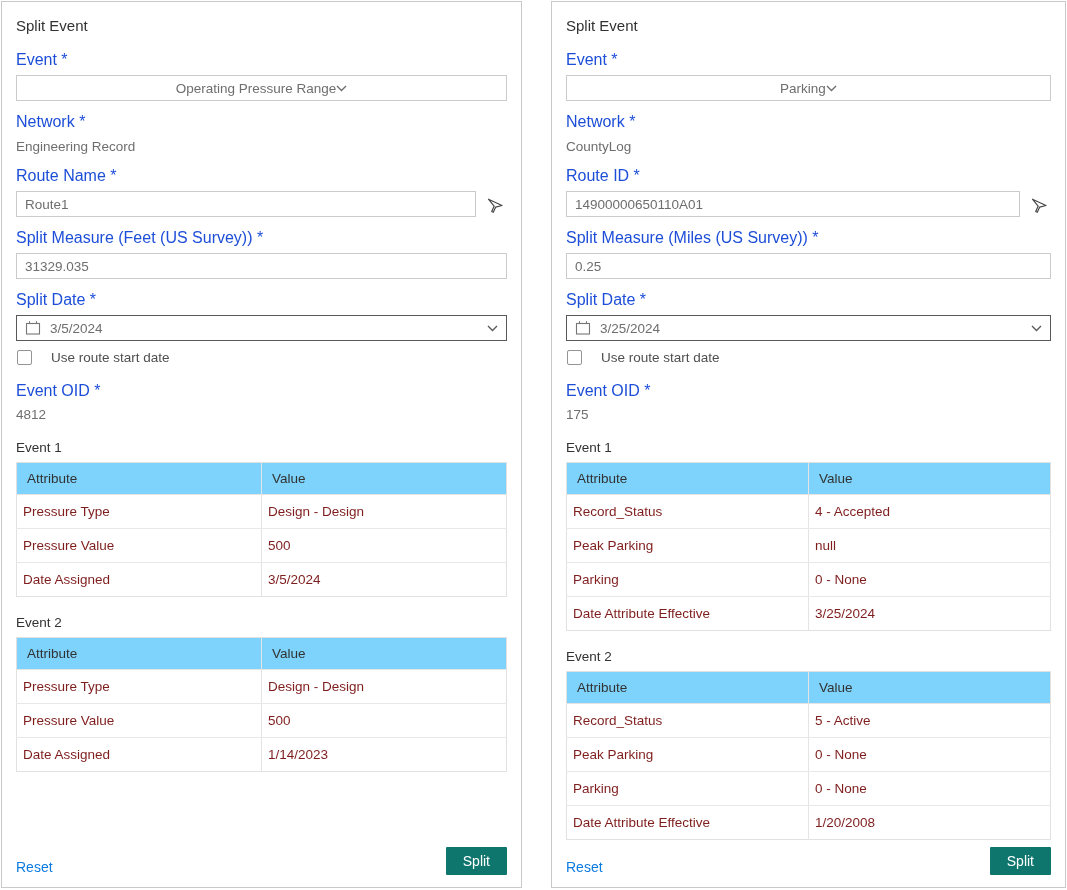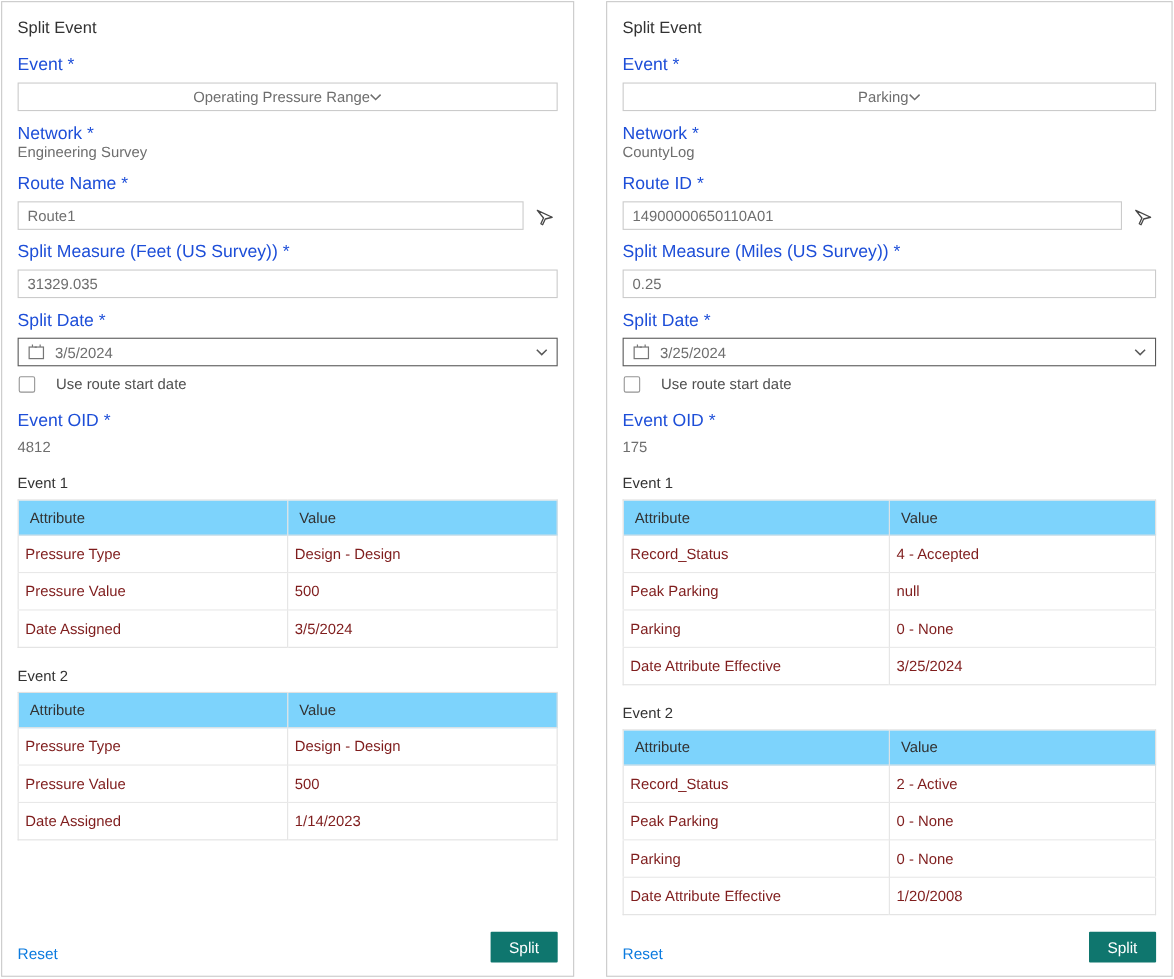--- a/index.html
+++ b/index.html
@@ -16,21 +16,21 @@
     position:absolute; top:1px; height:887px;
     background:#fff; border:1px solid #c9c9c9;
     padding:14px;
   }
   .panel--left  { left:1px;   width:521px; }
   .panel--right { left:551px; width:515px; }
 
   .panel-title { margin:1px 0 17px; font-size:15px; font-weight:400; color:#323232; }
 
   .label { font-size:16px; color:#1d4ed8; margin:0 0 6px; }
-  .static-group .label { margin-bottom:0; }
+  .static-group .label { margin-bottom:8px; }
   .static-value { font-size:13.5px; color:#6e6e6e; margin:0 0 13px; }
 
   .field { margin-bottom:12px; }
 
   .textbox, .selectbox, .datebox {
     height:26px; width:100%; background:#fff;
     border:1px solid #cbcbcb;
     display:flex; align-items:center;
     padding:0 8px; font-size:13.5px; color:#6e6e6e;
   }
@@ -92,21 +92,21 @@
         <span class="icon">
           <svg width="11" height="7" viewBox="0 0 11 7">
               <path d="M1 1 L5.5 5.4 L10 1" fill="none" stroke="#6e6e6e" stroke-width="1.4"></path>
             </svg>
         </span>
       </div>
     </div>
 
     <div class="static-group">
       <div class="label">Network *</div>
-      <div class="static-value">Engineering Survey</div>
+      <div class="static-value">Engineering Record</div>
     </div>
 
     <div class="field">
       <div class="label">Route Name *</div>
       <div class="route-row">
         <input class="textbox" type="text" value="Route1" style="">
         <button class="cursor-btn">
           <span class="icon">
             <svg width="19" height="19" viewBox="0 0 19 19">
                 <path d="M2.5 4.2 L16 10.5 L9.7 12.1 L7.3 17.3 L5.7 16.4 L8.1 11.2 Z" fill="none" stroke="#474747" stroke-width="1.2" stroke-linejoin="round"></path>
@@ -312,21 +312,21 @@
     <table class="attr">
       <thead>
         <tr>
           <th>Attribute</th>
           <th>Value</th>
         </tr>
       </thead>
       <tbody>
         <tr>
           <td>Record_Status</td>
-          <td>2 - Active</td>
+          <td>5 - Active</td>
         </tr>
         <tr>
           <td>Peak Parking</td>
           <td>0 - None</td>
         </tr>
         <tr>
           <td>Parking</td>
           <td>0 - None</td>
         </tr>
         <tr>

